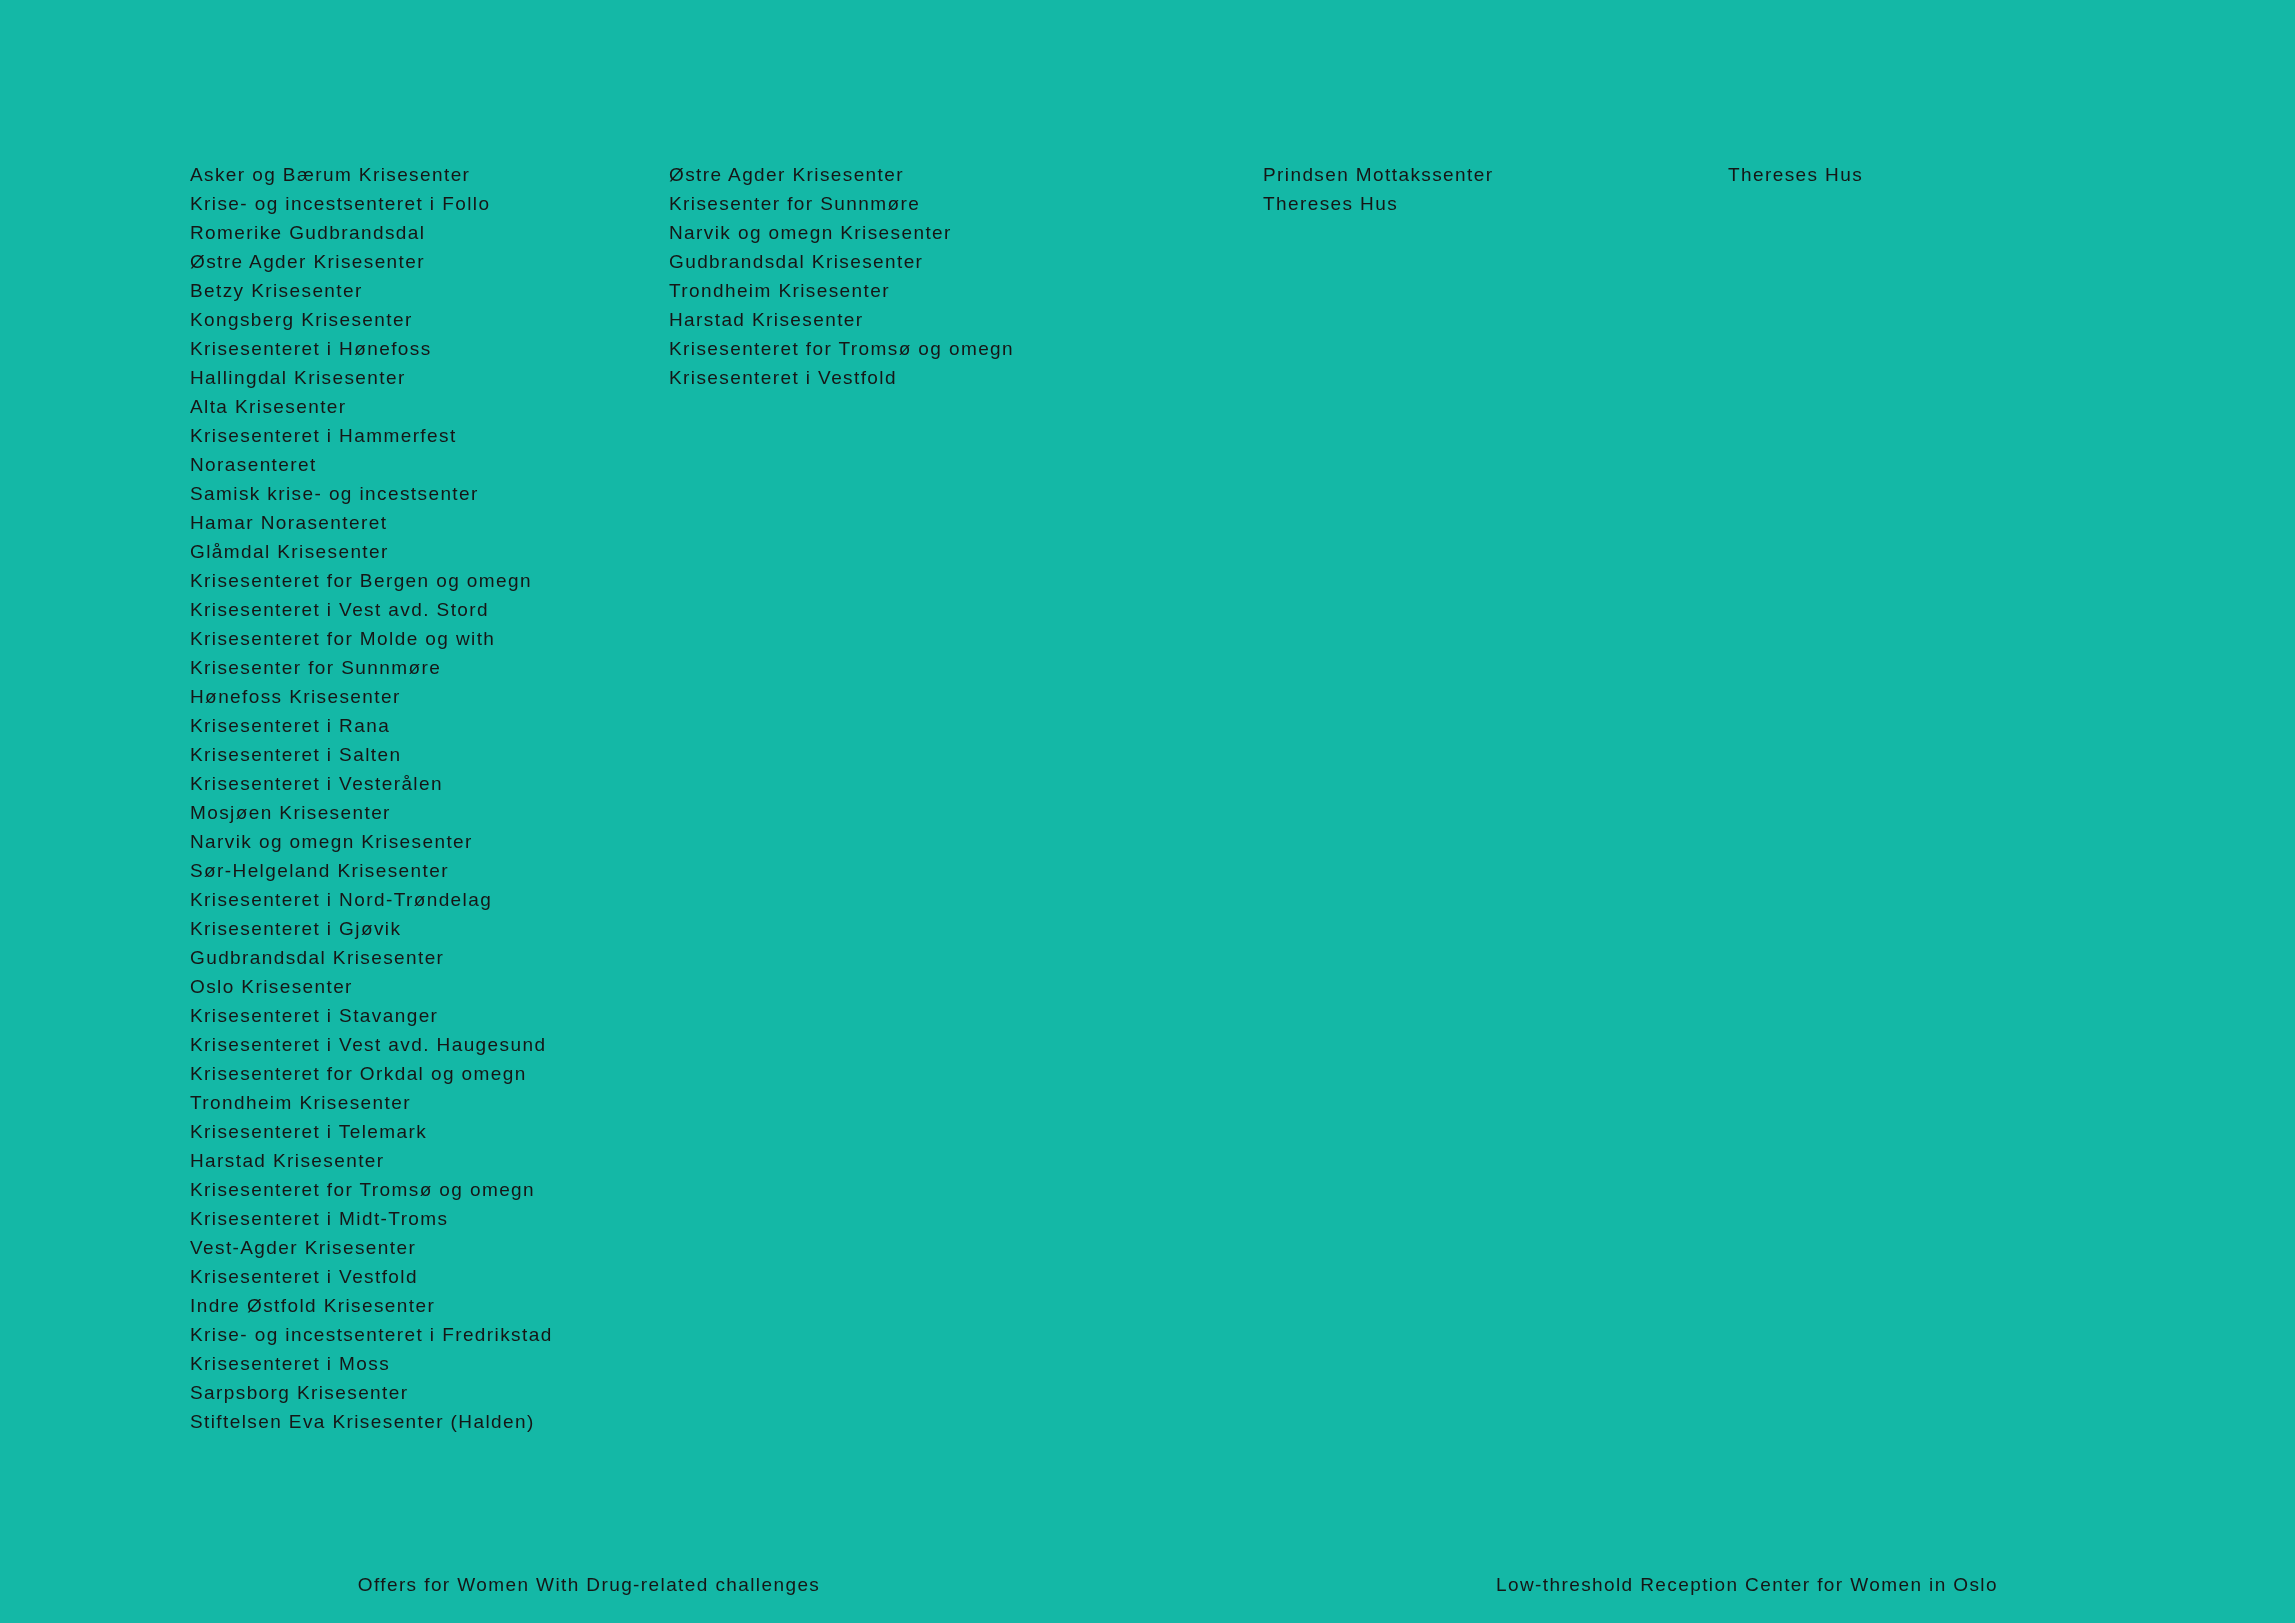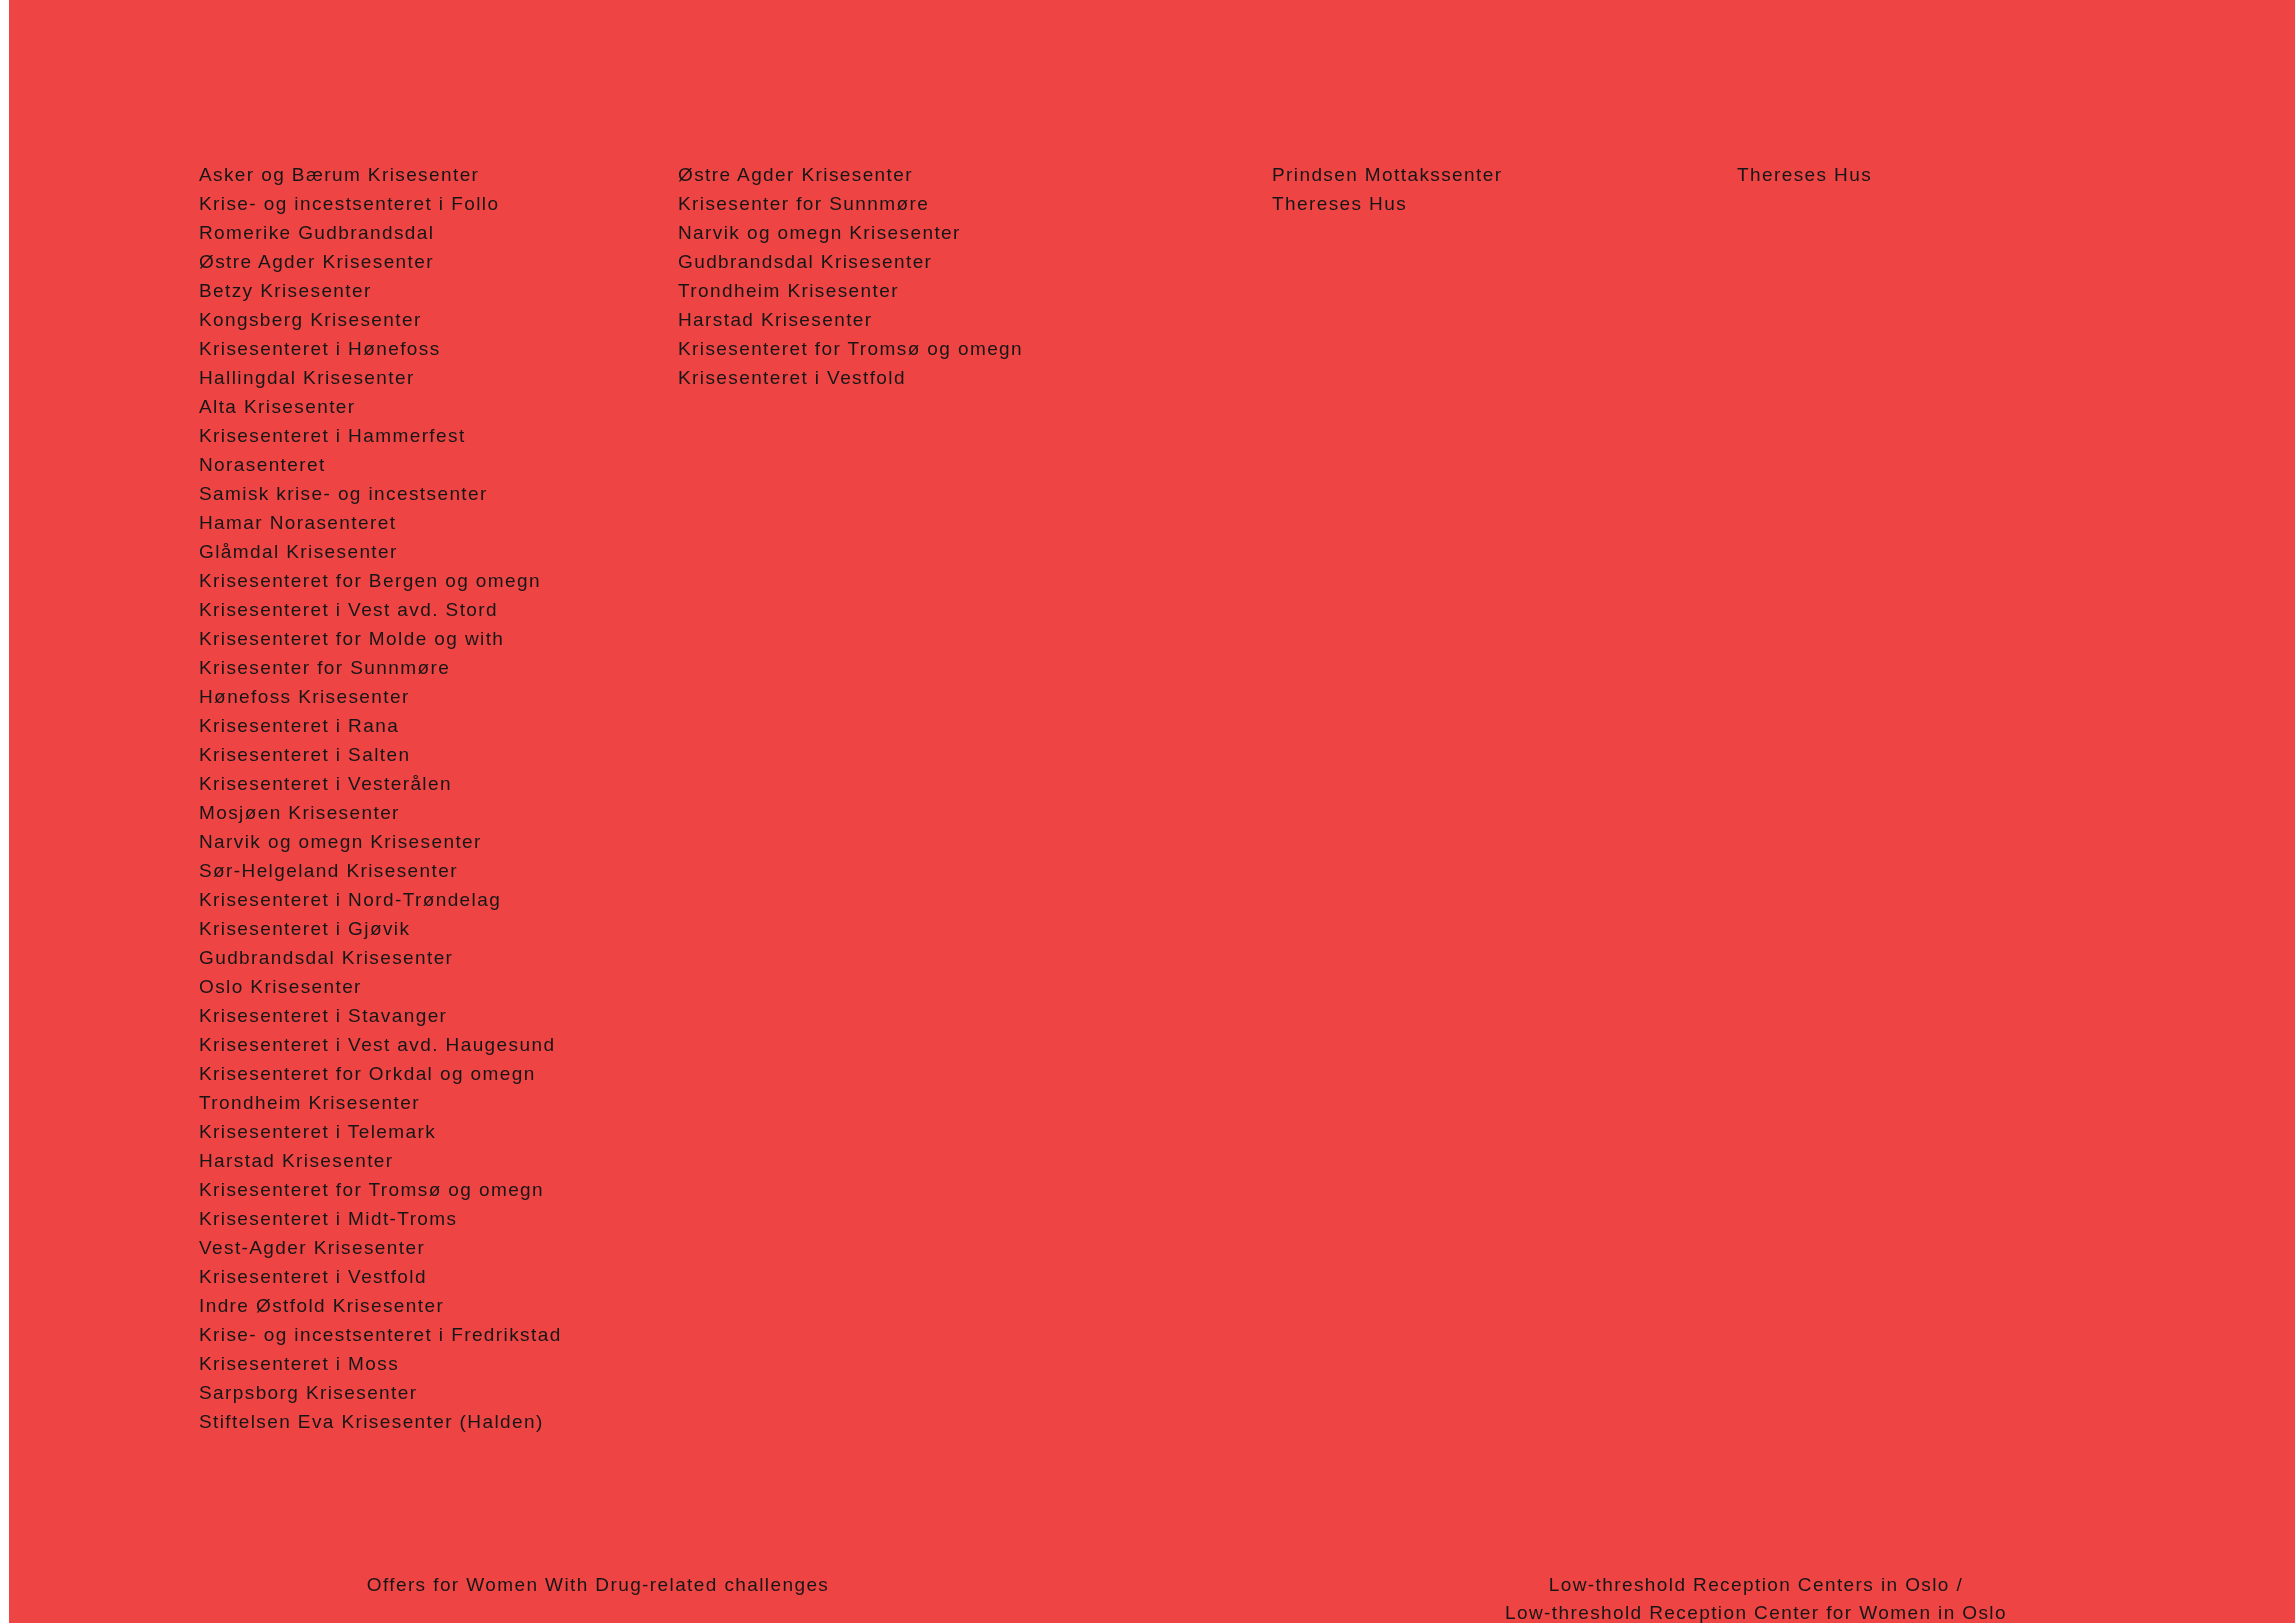--- a/index.html
+++ b/index.html
@@ -11,22 +11,21 @@
     height: 1623px;
     position: relative;
     background: #ffffff;
     font-family: "Liberation Sans", sans-serif;
     color: #161616;
     overflow: hidden;
   }
   .page {
     position: absolute;
     inset: 0;
-    background: #ef4444;
-    margin-left: 9px;
+    background: #14b8a6;
   }
   .list-column {
     position: absolute;
     top: 160px;
     font-size: 19px;
     line-height: 29px;
     letter-spacing: 1.4px;
     white-space: nowrap;
     color: #161616;
   }
@@ -126,18 +125,17 @@
 
   <div class="list-column col-4">
       <div class="list-item">Thereses Hus</div>
     </div>
 
   <div class="caption caption-left">
     <div>Offers for Women With Drug-related challenges</div>
   </div>
 
   <div class="caption caption-right">
-    <div>Low-threshold Reception Centers in Oslo /</div>
     <div>Low-threshold Reception Center for Women in Oslo</div>
   </div>
 
 </div>
 
 
 </body></html>

